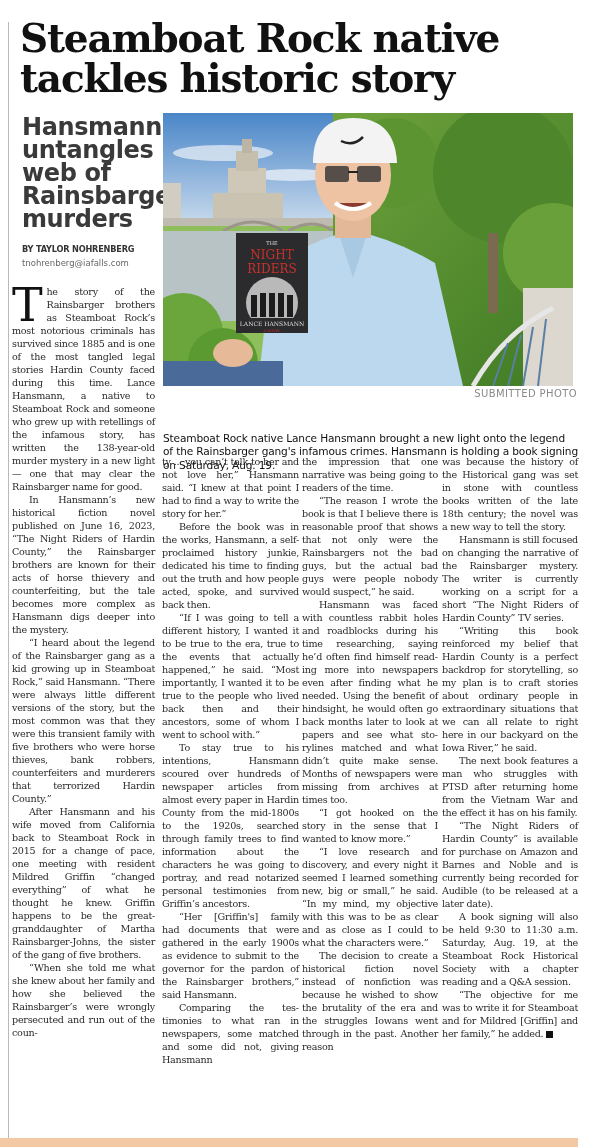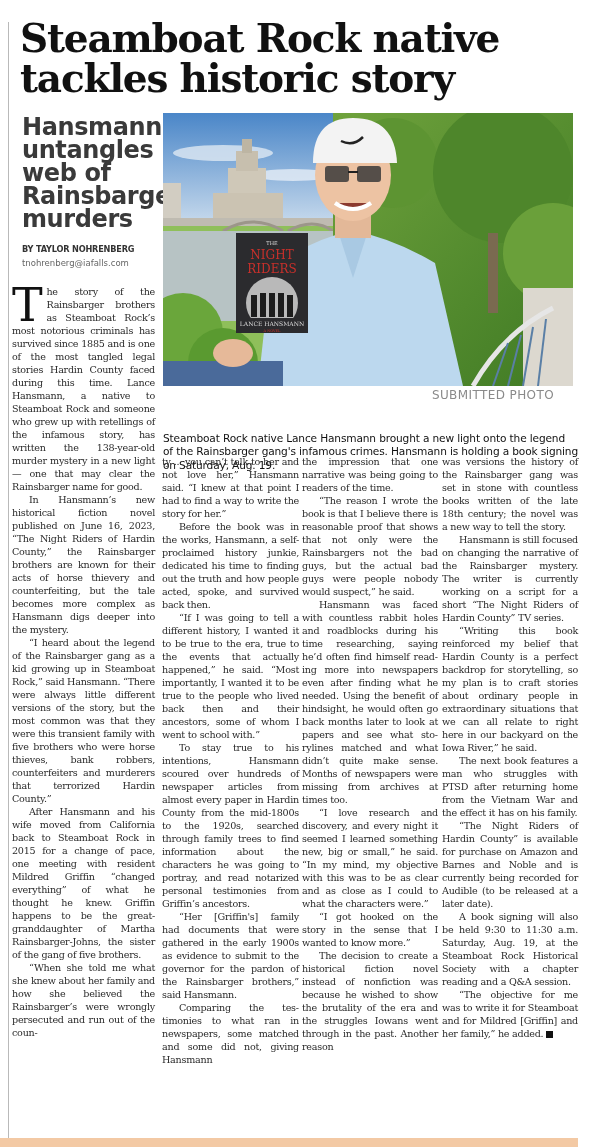--- a/index.html
+++ b/index.html
@@ -30,22 +30,22 @@
     font-family: "DejaVu Sans", sans-serif; font-size: 8.5px; color: #666;
   }
 
   
   .photo {
     position: absolute; left: 163px; top: 113px; width: 410px; height: 273px;
     overflow: hidden; background: #8fbf5a;
   }
   .photo svg { display: block; }
   .photo-credit {
-    position: absolute; left: 381px; top: 388px; width: 173px; text-align: right;
-    font-family: "DejaVu Sans", sans-serif; font-size: 12px; color: #8a8a8a; letter-spacing: 0.4px;
+    position: absolute; left: 404px; top: 388px; width: 173px; text-align: right;
+    font-family: "DejaVu Sans", sans-serif; font-size: 10px; color: #8a8a8a; letter-spacing: 0.4px;
   }
   .caption {
     position: absolute; left: 163px; top: 400px; width: 415px;
     font-family: "DejaVu Sans", sans-serif; font-size: 10.6px; line-height: 13.4px;
     color: #111; letter-spacing: -0.15px; margin-top: 32px;
   }
 
   
   .col {
     position: absolute; font-family: "DejaVu Serif", serif;
@@ -176,27 +176,27 @@
   <p>“If I was going to tell a different history, I wanted it to be true to the era, true to the events that actually happened,” he said. “Most impor­tantly, I wanted it to be true to the people who lived back then and their ancestors, some of whom I went to school with.”</p>
   <p>To stay true to his intentions, Hansmann scoured over hundreds of newspaper articles from almost every paper in Hardin County from the mid-1800s to the 1920s, searched through family trees to find information about the characters he was going to portray, and read notarized personal testimonies from Griffin’s ancestors.</p>
   <p>“Her [Griffin's] fam­ily had documents that were gathered in the early 1900s as evidence to submit to the gover­nor for the pardon of the Rainsbarger brothers,” said Hansmann.</p>
   <p>Comparing the tes­timonies to what ran in newspapers, some matched and some did not, giving Hansmann</p>
 </div>
 
 <div class="col col3">
   <p class="first">the impression that one narrative was being going to readers of the time.</p>
   <p>“The reason I wrote the book is that I be­lieve there is reasonable proof that shows that not only were the Rainsbarg­ers not the bad guys, but the actual bad guys were people nobody would suspect,” he said.</p>
   <p>Hansmann was faced with countless rabbit holes and road­blocks during his time researching, saying he’d often find himself read­ing more into newspa­pers even after finding what he needed. Using the benefit of hindsight, he would often go back months later to look at papers and see what sto­rylines matched and what didn’t quite make sense. Months of newspapers were missing from ar­chives at times too.</p>
+  <p>“I got hooked on the story in the sense that I wanted to know more.”</p>
   <p>“I love research and discovery, and every night it seemed I learned something new, big or small,” he said. “In my mind, my objective with this was to be as clear and as close as I could to what the characters were.”</p>
-  <p>“I got hooked on the story in the sense that I wanted to know more.”</p>
   <p>The decision to create a historical fiction nov­el instead of nonfiction was because he wished to show the brutality of the era and the struggles Iowans went through in the past. Another reason</p>
 </div>
 
 <div class="col col4">
-  <p class="first">was versions the history of the Rainsbarger gang was set in stone with countless books written of the late 18th century; the novel was a new way to tell the story.</p>
+  <p class="first">was because the history of the Historical gang was set in stone with countless books written of the late 18th century; the novel was a new way to tell the story.</p>
   <p>Hansmann is still fo­cused on changing the narrative of the Rains­barger mystery. The writ­er is currently working on a script for a short “The Night Riders of Hardin County” TV series.</p>
   <p>“Writing this book reinforced my belief that Hardin County is a per­fect backdrop for story­telling, so my plan is to craft stories about ordi­nary people in extraor­dinary situations that we can all relate to right here in our backyard on the Iowa River,” he said.</p>
   <p>The next book fea­tures a man who strug­gles with PTSD after re­turning home from the Vietnam War and the ef­fect it has on his family.</p>
   <p>“The Night Riders of Hardin County” is avail­able for purchase on Amazon and Barnes and Noble and is currently being recorded for Au­dible (to be released at a later date).</p>
   <p>A book signing will also be held 9:30 to 11:30 a.m. Saturday, Aug. 19, at the Steamboat Rock Historical Society with a chapter reading and a Q&amp;A session.</p>
   <p><span>“The objective for me was to write it for Steam­boat and for Mildred [Griffin] and her family,” he added.</span><span class="endmark"></span></p>
 </div>
 
 <div class="bottom-band"></div>
 

